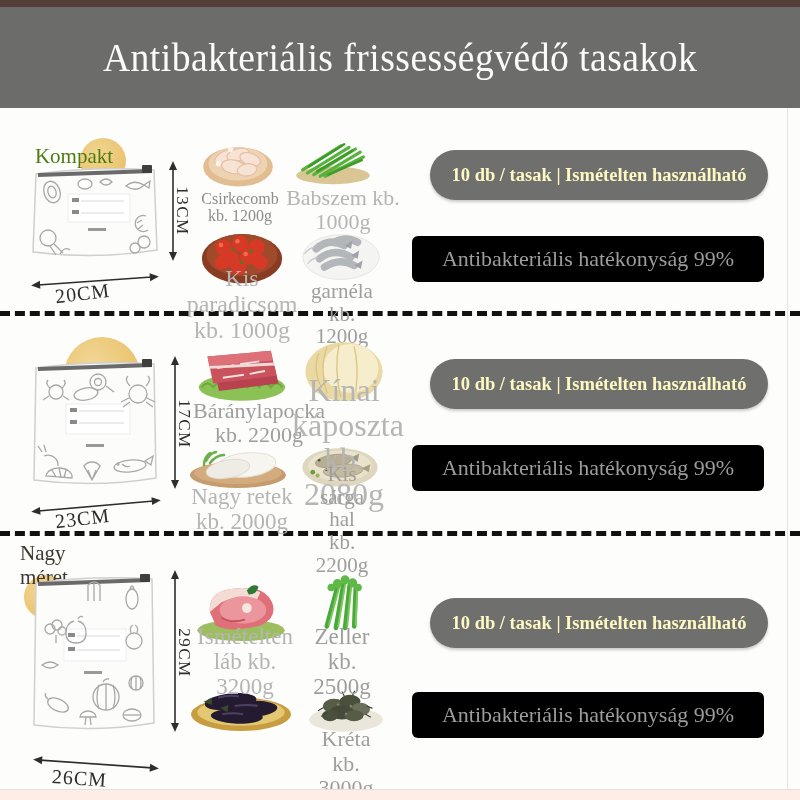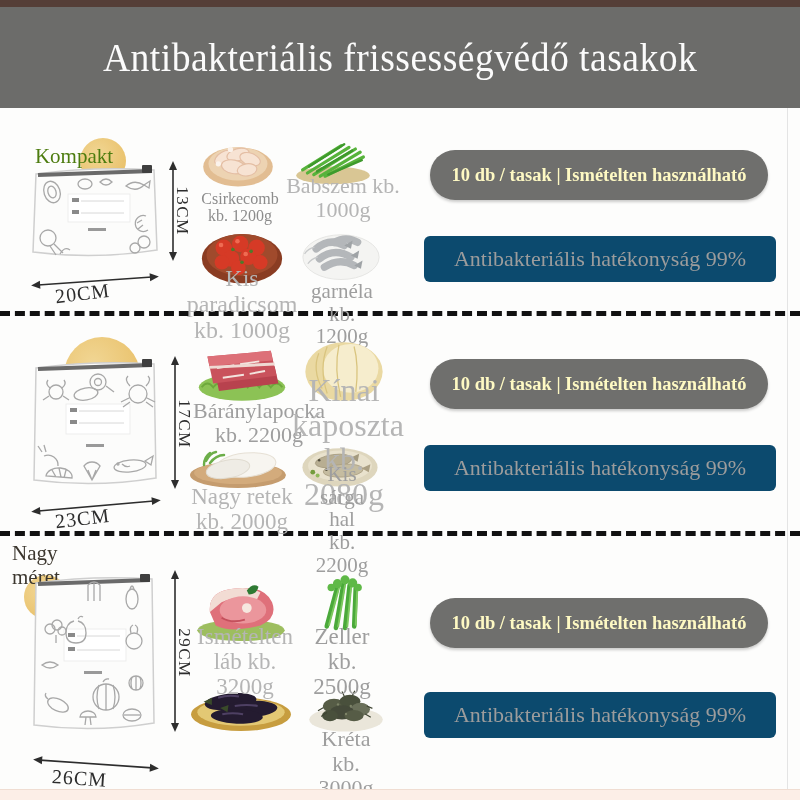--- a/index.html
+++ b/index.html
@@ -20,21 +20,21 @@
         transform:rotate(90deg);white-space:nowrap;}
   .dimh{position:absolute;font-size:20px;color:#2d2d2d;letter-spacing:1px;white-space:nowrap;}
   .food-img{position:absolute;z-index:1;}
   .cap{position:absolute;z-index:2;text-align:center;white-space:pre-line;line-height:1.08;}
   .cap-l{color:#b5b5b5;}
   .cap-m{color:#9e9e9e;}
   .cap-d{color:#8c8c8c;}
   .pill{position:absolute;left:430px;width:338px;height:50px;background:#6f6f6d;border-radius:25px;
         color:#fef9c3;font-size:18.5px;font-weight:700;display:flex;align-items:center;justify-content:center;
         box-shadow:0 2px 3px rgba(0,0,0,.2);z-index:2;white-space:nowrap;}
-  .panel{position:absolute;left:424px;width:352px;height:46px;background:#0c4a6e;border-radius:6px;
+  .panel{position:absolute;left:412px;width:352px;height:46px;background:#000000;border-radius:6px;
          color:#9c9c9c;font-size:22px;display:flex;align-items:center;justify-content:center;z-index:2;white-space:nowrap;}
   .bottom-stripe{position:absolute;left:0;top:789px;width:800px;height:11px;background:#fceee7;
                  border-top:1px solid #f0ddd2;box-sizing:border-box;z-index:4;}
   .right-line{position:absolute;left:787px;top:108px;width:1px;height:681px;background:#e4e4e4;z-index:4;}
   .doodle{stroke:#a8a8a8;stroke-width:1.3;fill:none;}
 </style>
 </head>
 <body>
 
 <div class="canvas">
@@ -110,21 +110,21 @@
           <path d="M26,48 L78,16"></path>
         <path d="M34,50 L84,20"></path>
           <path d="M40,50 L88,26"></path>
       </g>
       <g stroke="#3e9a2c" stroke-width="3" stroke-linecap="round">
         <path d="M20,38 L64,10"></path>
           <path d="M30,44 L74,18"></path>
           <path d="M44,48 L86,30"></path>
       </g>
     </svg>
-    <div class="cap cap-l" style="left:283px;top:66px;width:120px;font-size:22px;">Babszem kb.
+    <div class="cap cap-l" style="left:283px;top:78px;width:120px;font-size:22px;">Babszem kb.
 1000g</div>
 
     <svg class="food-img" style="left:196px;top:116px;" width="92" height="62" viewBox="0 0 100 68">
       <ellipse cx="50" cy="38" rx="44" ry="27" fill="#8a3c22"></ellipse>
       <ellipse cx="50" cy="34" rx="39" ry="23" fill="#a04a2c"></ellipse>
       <g fill="#d63a26">
         <circle cx="30" cy="26" r="9"></circle>
           <circle cx="48" cy="22" r="9"></circle>
           <circle cx="66" cy="26" r="9"></circle>
         <circle cx="38" cy="38" r="9"></circle>
@@ -279,21 +279,21 @@
 hal
 kb.
 2200g</div>
 
     <div class="pill" style="top:44px;">10 db / tasak | Ismételten használható</div>
     <div class="panel" style="top:130px;">Antibakteriális hatékonyság 99%</div>
   </div>
 
   <div class="row" style="top:535px;height:255px;">
     <div class="dot" style="left:24px;top:40px;width:44px;height:44px;"></div>
-    <div class="size-label" style="left:12px;top:6px;width:110px;color:#3c372f;">Nagy
+    <div class="size-label" style="left:20px;top:6px;width:110px;color:#3c372f;">Nagy
 méret</div>
 
     <svg class="bagwrap" style="left:30px;top:30px;" width="128" height="172" viewBox="0 0 128 172">
       <path d="M6,18 Q64,10 122,14 L124,158 Q64,168 4,160 Z" fill="#fcfcfb" stroke="#cfcfcf" stroke-width="1.5"></path>
       <path d="M8,19 L120,15" stroke="#6a6a6a" stroke-width="4"></path>
       <rect x="110" y="9" width="10" height="8" rx="1" fill="#3f3f3f"></rect>
       <rect x="34" y="64" width="62" height="32" fill="#ffffff" stroke="#ededed"></rect>
       <rect x="38" y="68" width="7" height="4" fill="#8a8a8a"></rect>
         <line x1="47" y1="71" x2="90" y2="71" stroke="#d8d8d8"></line>
       <rect x="38" y="82" width="7" height="4" fill="#8a8a8a"></rect>

